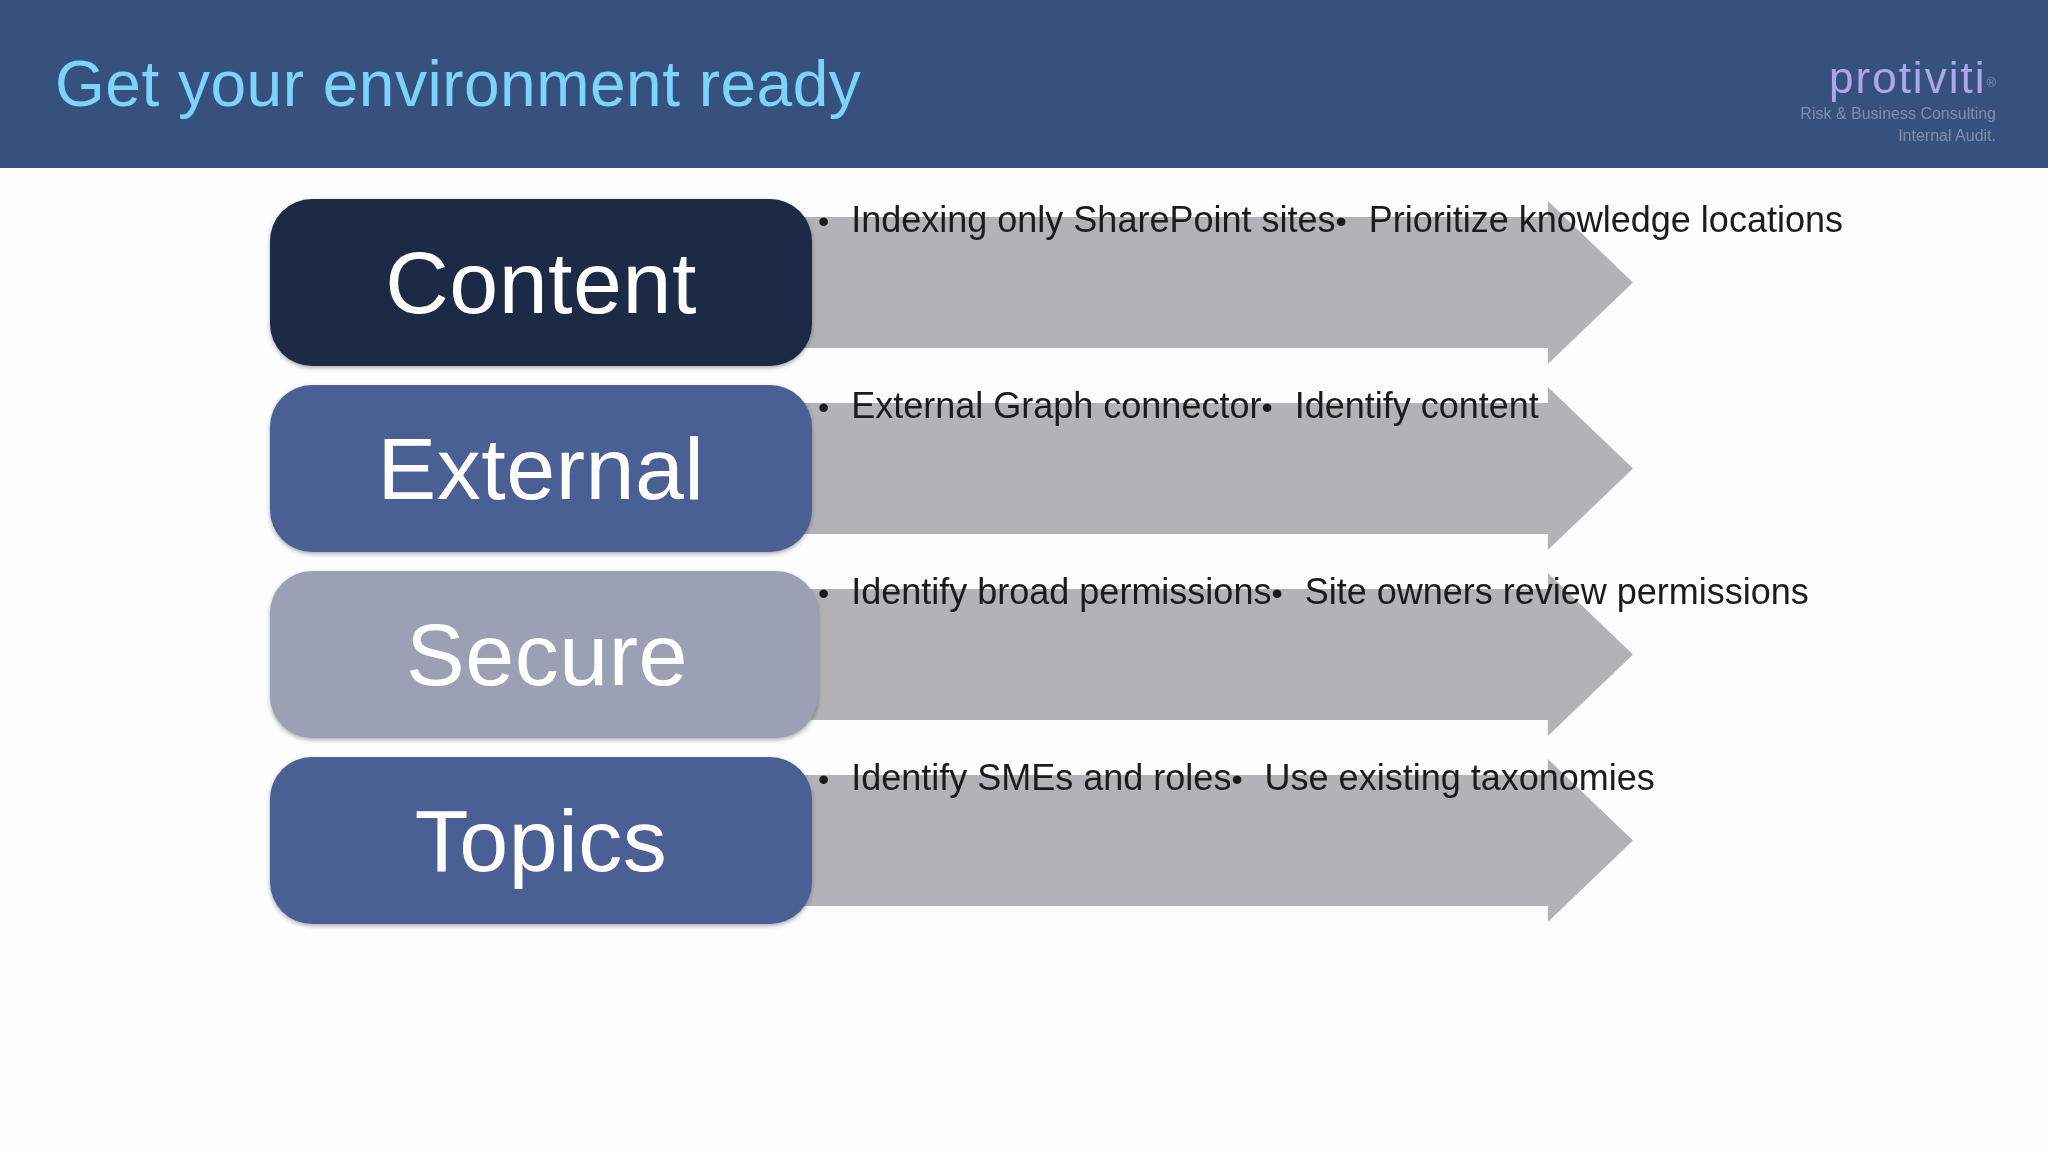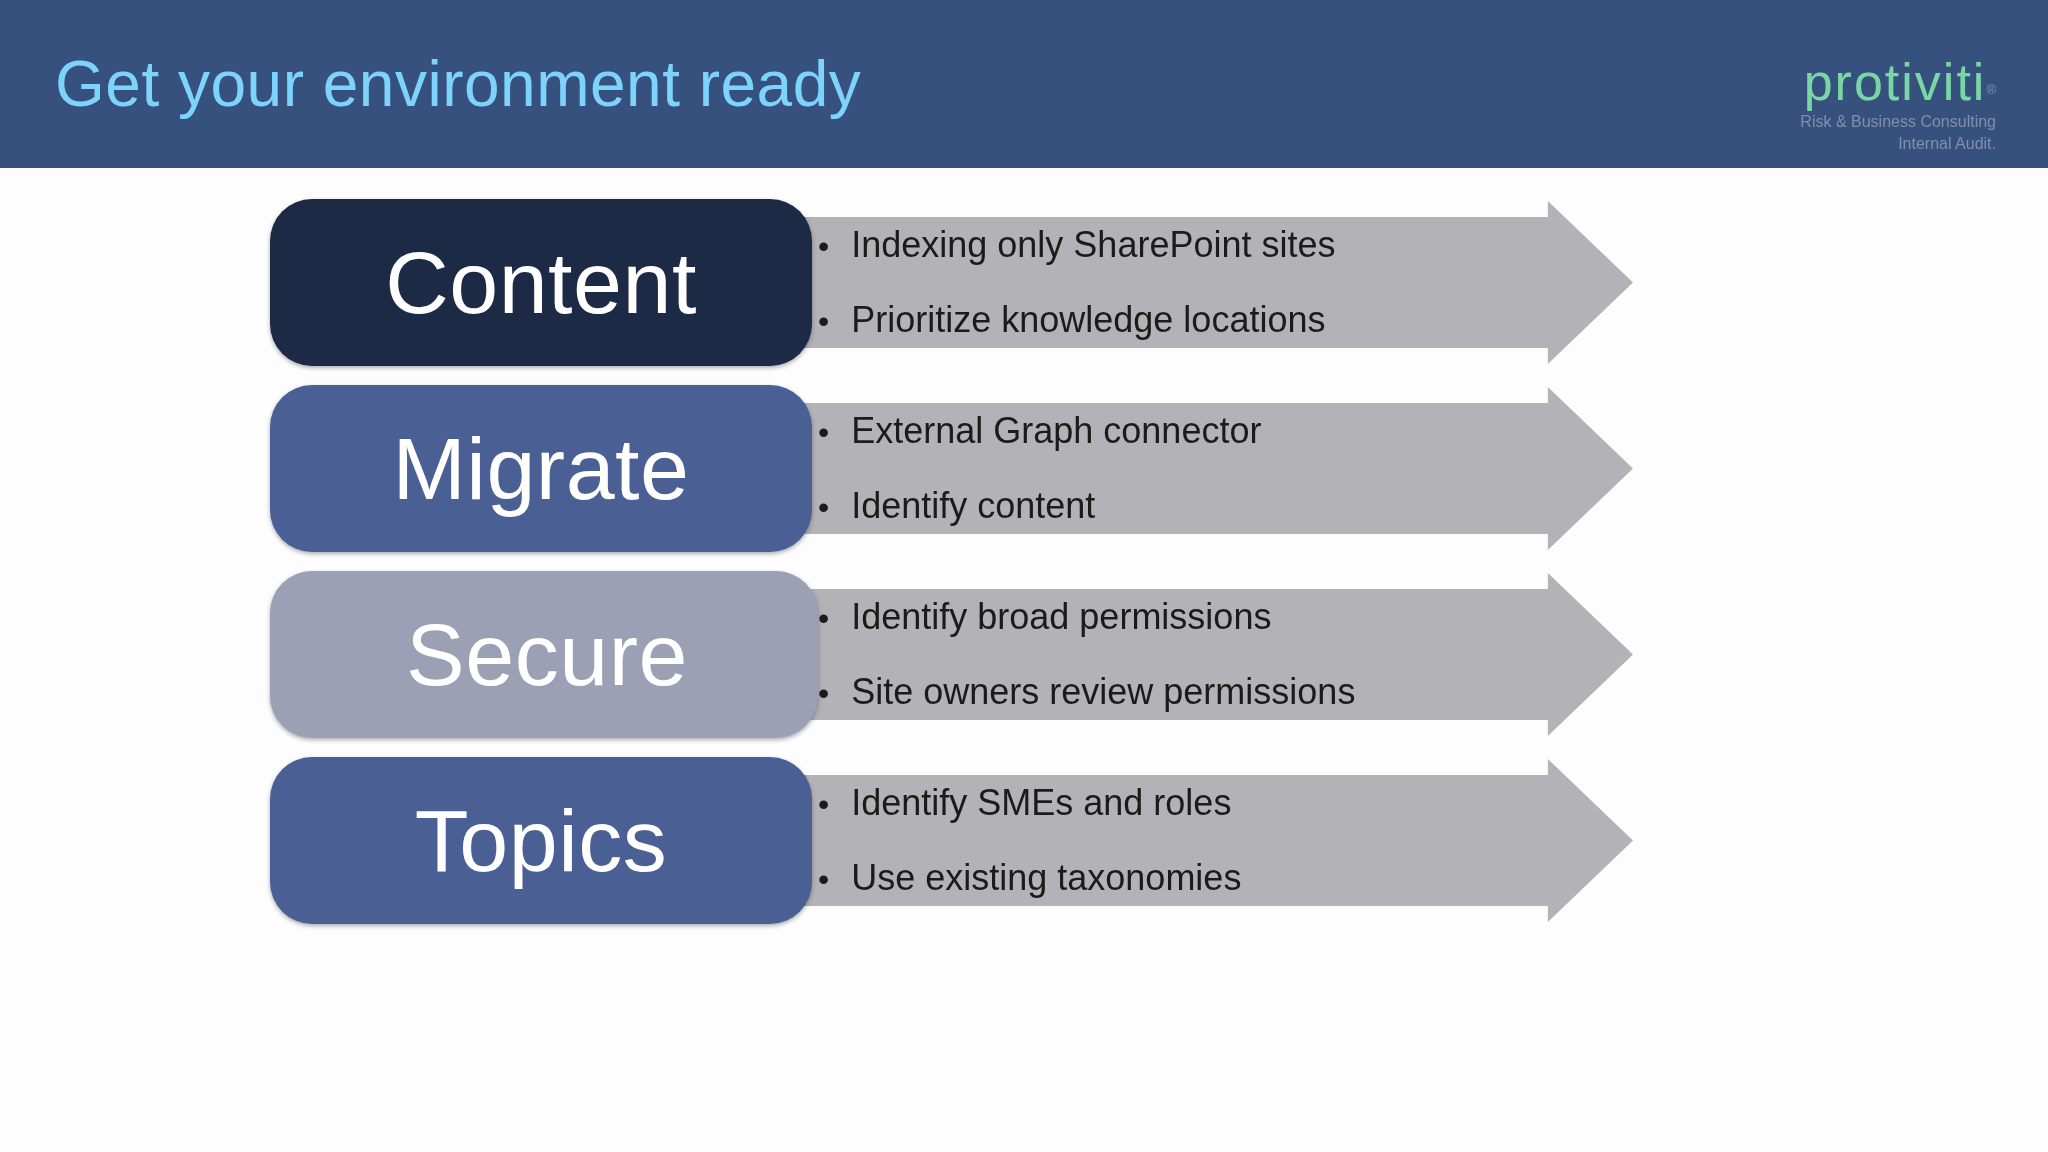--- a/index.html
+++ b/index.html
@@ -19,22 +19,22 @@
   .title {
     margin-left:55px;
     font-size:64px; font-weight:300; letter-spacing:0.5px;
     color:#7dd3fc;
   }
   .logo {
     position:absolute; right:52px; top:56px;
     text-align:right; line-height:1;
   }
   .logo-name {
-    font-size:52px; font-weight:300; letter-spacing:2px;
-    color:#86efac; opacity:0.85;
+    font-size:44px; font-weight:300; letter-spacing:2px;
+    color:#c4b5fd; opacity:0.85;
   }
   .logo-reg { font-size:13px; vertical-align:super; color:#98a3b7; opacity:0.8; }
   .logo-tagline {
     margin-top:3px;
     font-size:16px; line-height:1.4;
     color:#8e9ab3; opacity:0.85;
   }
 
   
   .rows {
@@ -57,21 +57,21 @@
     display:flex; align-items:center; justify-content:center;
     box-shadow:0 2px 4px rgba(20,25,40,0.35);
   }
   .box-label {
     color:#ffffff; font-size:88px; font-weight:300; letter-spacing:0.5px;
     white-space:nowrap;
   }
 
   .bullets {
     position:absolute; left:548px; top:0; height:100%;
-    display:flex; flex-direction:column; justify-content:center; gap:33px;
+    display:flex; flex-direction:row; justify-content:center; gap:0;
   }
   .bullet {
     display:flex; align-items:baseline; gap:22px;
     font-size:36px; color:#1b1b1b; white-space:nowrap;
   }
   .bullet::before { content:"\2022"; font-size:32px; color:#1b1b1b; }
 </style>
 </head>
 <body>
 
@@ -99,21 +99,21 @@
       </div>
       <div class="bullets">
         <div class="bullet">Indexing only SharePoint sites</div>
         <div class="bullet">Prioritize knowledge locations</div>
       </div>
     </div>
 
     <div class="row">
       <div class="arrow" style="background-color: rgb(179, 178, 182);"></div>
       <div class="box" style="background-color: rgb(74, 95, 148);">
-        <span class="box-label">Migrate</span>
+        <span class="box-label">External</span>
       </div>
       <div class="bullets">
         <div class="bullet">External Graph connector</div>
         <div class="bullet">Identify content</div>
       </div>
     </div>
 
 
     <div class="row">
       <div class="arrow" style="background-color: rgb(179, 178, 182);"></div>

